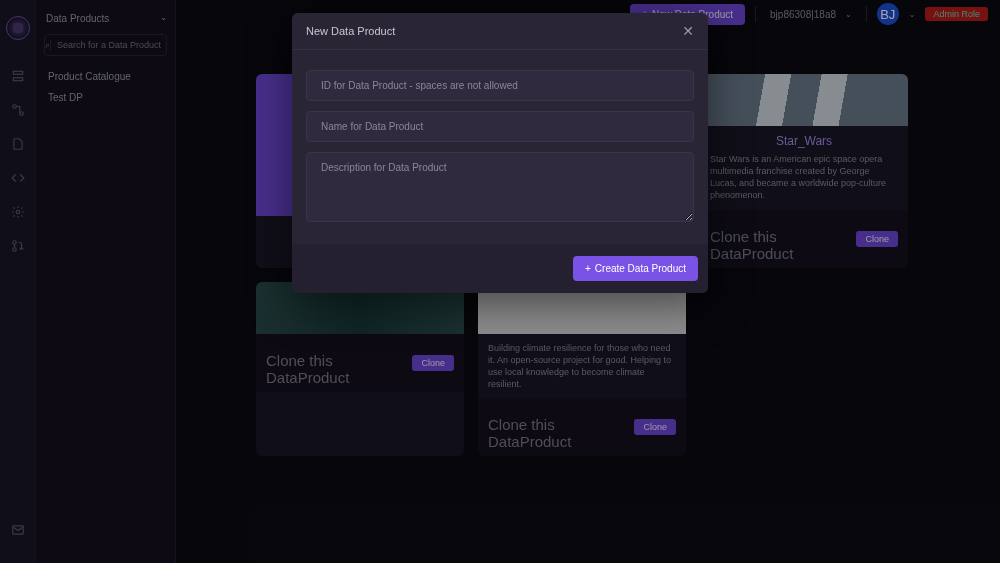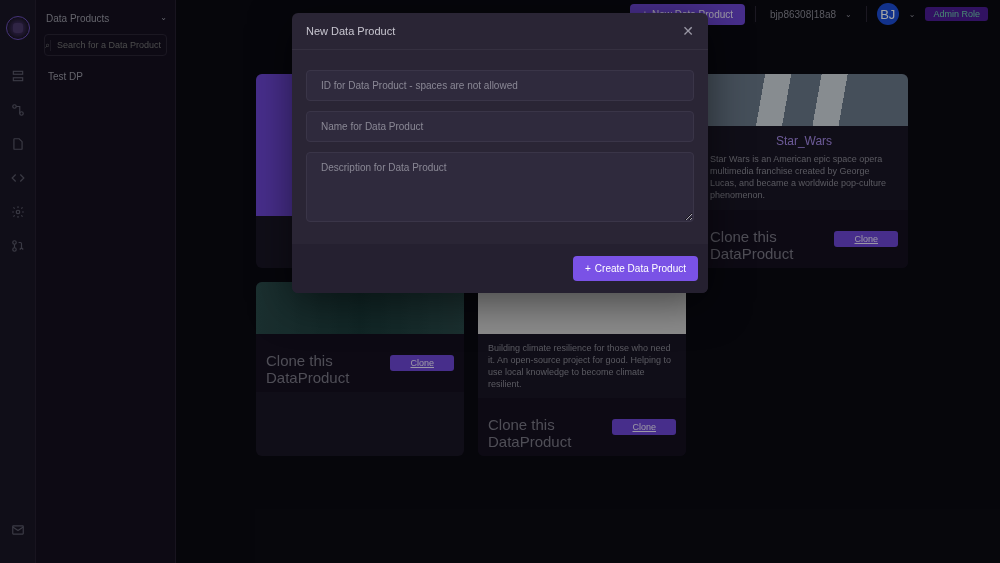--- a/index.html
+++ b/index.html
@@ -131,21 +131,21 @@
       width: 22px; height: 22px;
       border-radius: 50%;
       background: #1d4ed8;
       color: #fff;
       font-size: 13px;
       display: flex;
       align-items: center;
       justify-content: center;
     }
     .role-badge {
-      background: #4c1d95;
+      background: #b91c1c;
       color: #6ed0b0;
       font-size: 9px;
       padding: 2px 8px;
       border-radius: 3px;
     }
     
     .content {
       position: absolute;
       left: 176px; top: 60px; right: 0;
       padding: 14px 80px;
@@ -183,23 +183,22 @@
       display: flex;
       align-items: center;
       justify-content: space-between;
       padding: 6px 10px;
     }
     .card-footer-text { color: #7a7885; font-size: 15px; margin-top: 12px; }
     .clone-btn {
       background: #6e47d6;
       color: #efeaff;
       font-size: 9px;
-      padding: 3px 20px;
+      padding: 3px 9px;
       border-radius: 3px;
-      text-decoration: underline;
     }
     
     .modal-overlay {
       position: absolute;
       inset: 0;
       background: rgba(0,0,0,0.35);
     }
     .modal {
       position: absolute;
       left: 292px; top: 13px;
@@ -308,20 +307,21 @@
 
 <div class="side-panel">
   <div class="side-header">
     <span>Data Products</span>
     <span class="chev">⌄</span>
   </div>
   <div class="side-search">
     <div class="side-search-icon">⌕</div>
     <input type="text" placeholder="Search for a Data Product" style="">
   </div>
+  <div class="side-item">Product Catalogue</div>
   <div class="side-item">Test DP</div>
 </div>
 
 <div class="topbar">
   <div class="new-dp-btn">
     <span>+</span>
     <span>New Data Product</span>
   </div>
   <div class="topbar-sep"></div>
   <div class="tenant-pill">

